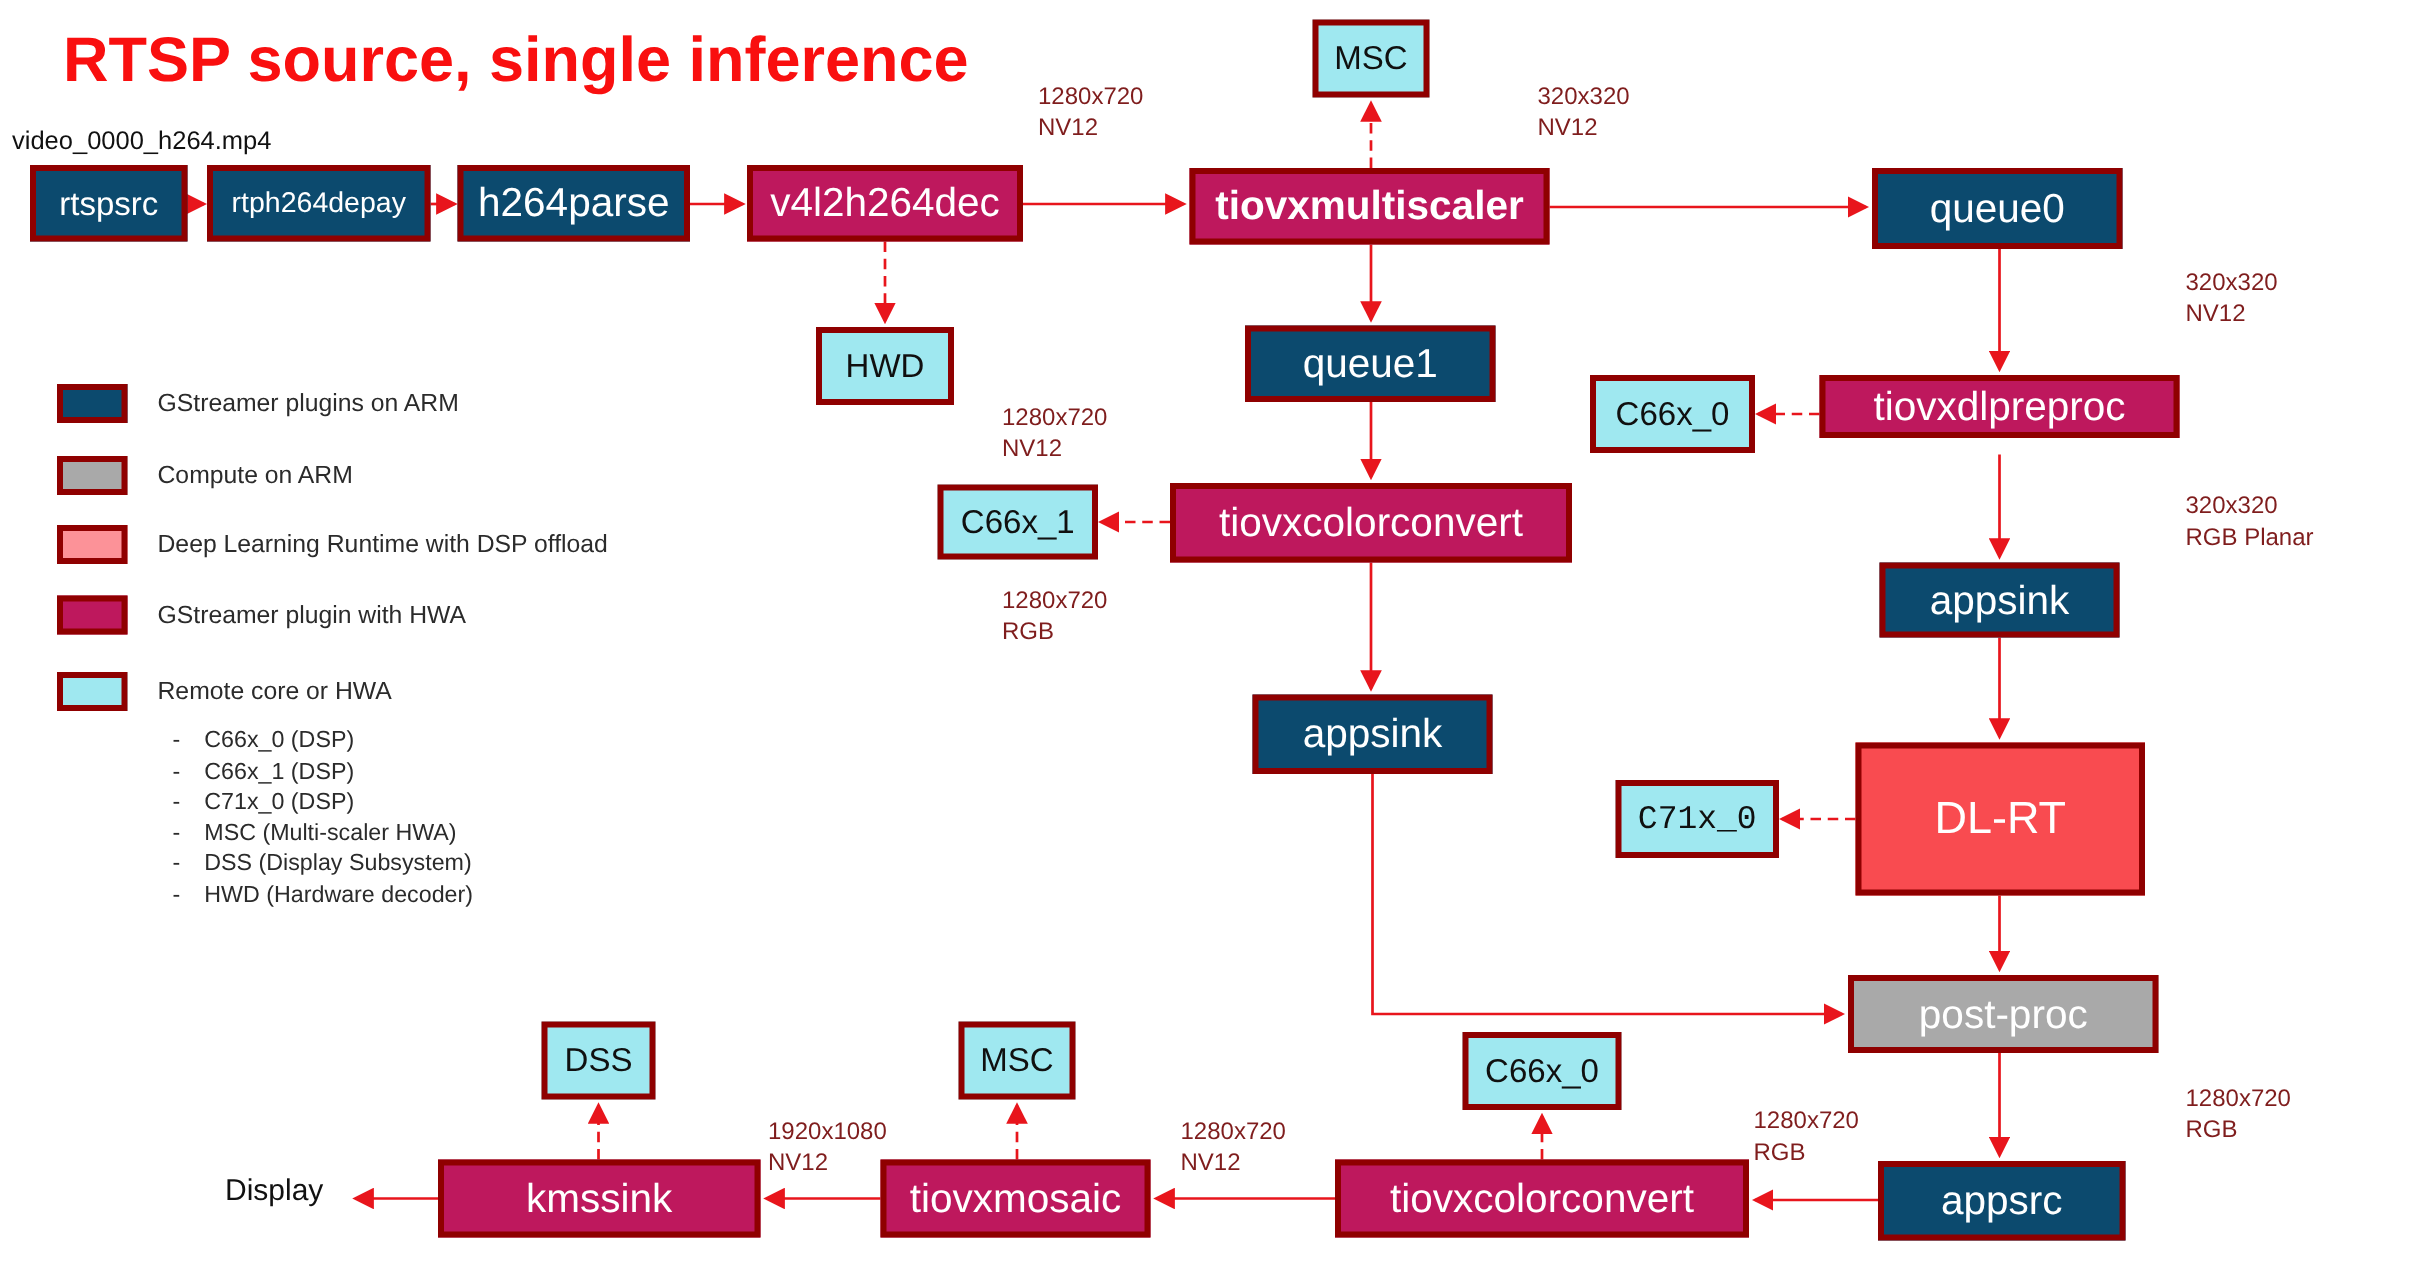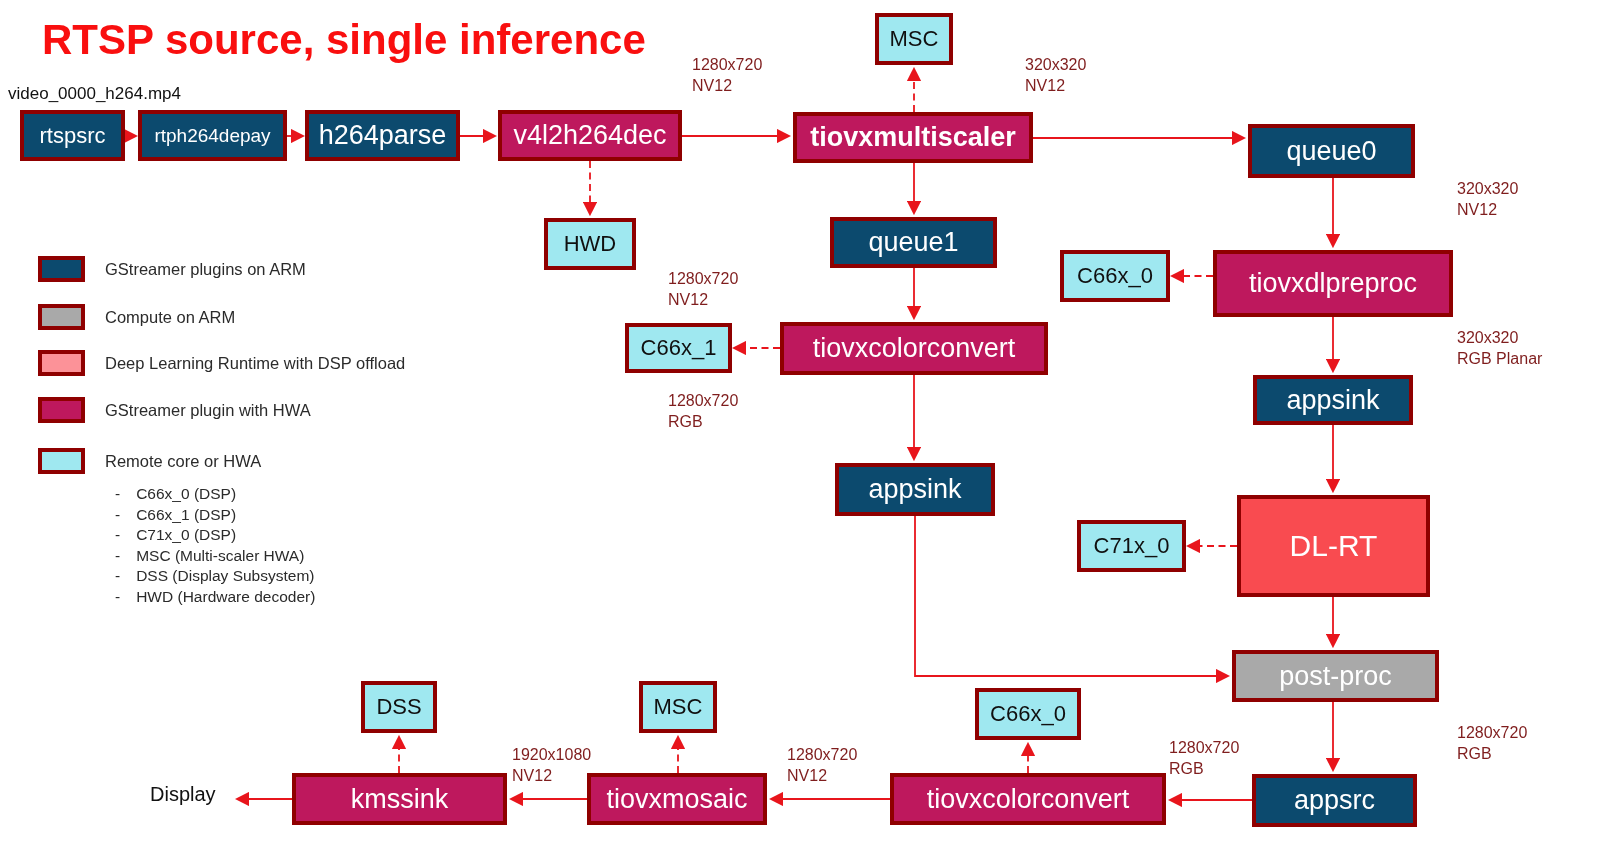--- a/index.html
+++ b/index.html
@@ -87,31 +87,31 @@
   </svg>
 
   <div class="title">RTSP source, single inference</div>
   <div class="srcfile">video_0000_h264.mp4</div>
 
   <div class="node n-blue sz-s" style="left:20px;top:110px;width:105px;height:51px;">rtspsrc</div>
   <div class="node n-blue sz-xs" style="left:138px;top:110px;width:149px;height:51px;">rtph264depay</div>
   <div class="node n-blue sz-l" style="left:305px;top:110px;width:155px;height:51px;">h264parse</div>
   <div class="node n-green sz-l" style="left:498px;top:110px;width:184px;height:51px;">v4l2h264dec</div>
   <div class="node n-green sz-l" style="left:793px;top:112px;width:240px;height:51px;font-weight:bold;">tiovxmultiscaler</div>
-  <div class="node n-blue sz-l" style="left:1248px;top:124px;width:167px;height:54px;">queue0</div>
+  <div class="node n-blue sz-l" style="left:1248px;top:112px;width:167px;height:54px;">queue0</div>
   <div class="node n-cyan sz-s" style="left:875px;top:13px;width:78px;height:52px;">MSC</div>
   <div class="node n-cyan sz-s" style="left:544px;top:218px;width:92px;height:52px;">HWD</div>
   <div class="node n-blue sz-l" style="left:830px;top:217px;width:167px;height:51px;">queue1</div>
   <div class="node n-cyan sz-s" style="left:1060px;top:250px;width:110px;height:52px;">C66x_0</div>
-  <div class="node n-green sz-l" style="left:1213px;top:250px;width:240px;height:67px;">tiovxdlpreproc</div>
+  <div class="node n-green sz-l" style="left:1213px;top:250px;width:240px;height:42px;">tiovxdlpreproc</div>
   <div class="node n-cyan sz-s" style="left:625px;top:323px;width:107px;height:50px;">C66x_1</div>
   <div class="node n-green sz-l" style="left:780px;top:322px;width:268px;height:53px;">tiovxcolorconvert</div>
   <div class="node n-blue sz-l" style="left:1253px;top:375px;width:160px;height:50px;">appsink</div>
   <div class="node n-blue sz-l" style="left:835px;top:463px;width:160px;height:53px;">appsink</div>
-  <div class="node n-cyan sz-s" style="left:1077px;top:520px;width:109px;height:52px;">C71x_0</div>
+  <div class="node n-cyan sz-s" style="left:1077px;top:520px;width:109px;height:52px;font-family:Liberation Mono, monospace;">C71x_0</div>
   <div class="node n-red sz-xl" style="left:1237px;top:495px;width:193px;height:102px;">DL-RT</div>
   <div class="node n-gray sz-l" style="left:1232px;top:650px;width:207px;height:52px;">post-proc</div>
   <div class="node n-blue sz-l" style="left:1252px;top:774px;width:165px;height:53px;">appsrc</div>
   <div class="node n-cyan sz-s" style="left:975px;top:688px;width:106px;height:52px;">C66x_0</div>
   <div class="node n-green sz-l" style="left:890px;top:773px;width:276px;height:52px;">tiovxcolorconvert</div>
   <div class="node n-green sz-l" style="left:587px;top:773px;width:180px;height:52px;">tiovxmosaic</div>
   <div class="node n-cyan sz-s" style="left:639px;top:681px;width:78px;height:52px;">MSC</div>
   <div class="node n-green sz-l" style="left:292px;top:773px;width:215px;height:52px;">kmssink</div>
   <div class="node n-cyan sz-s" style="left:361px;top:681px;width:76px;height:52px;">DSS</div>
 

